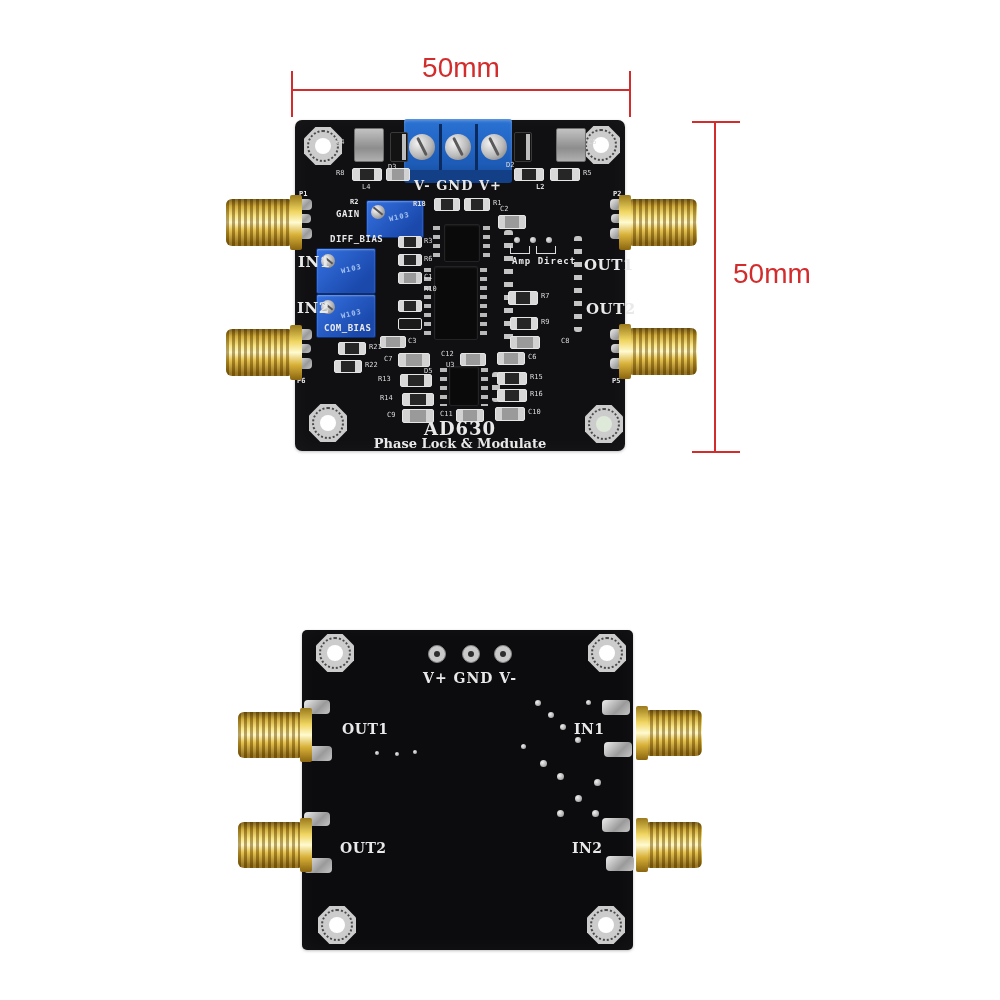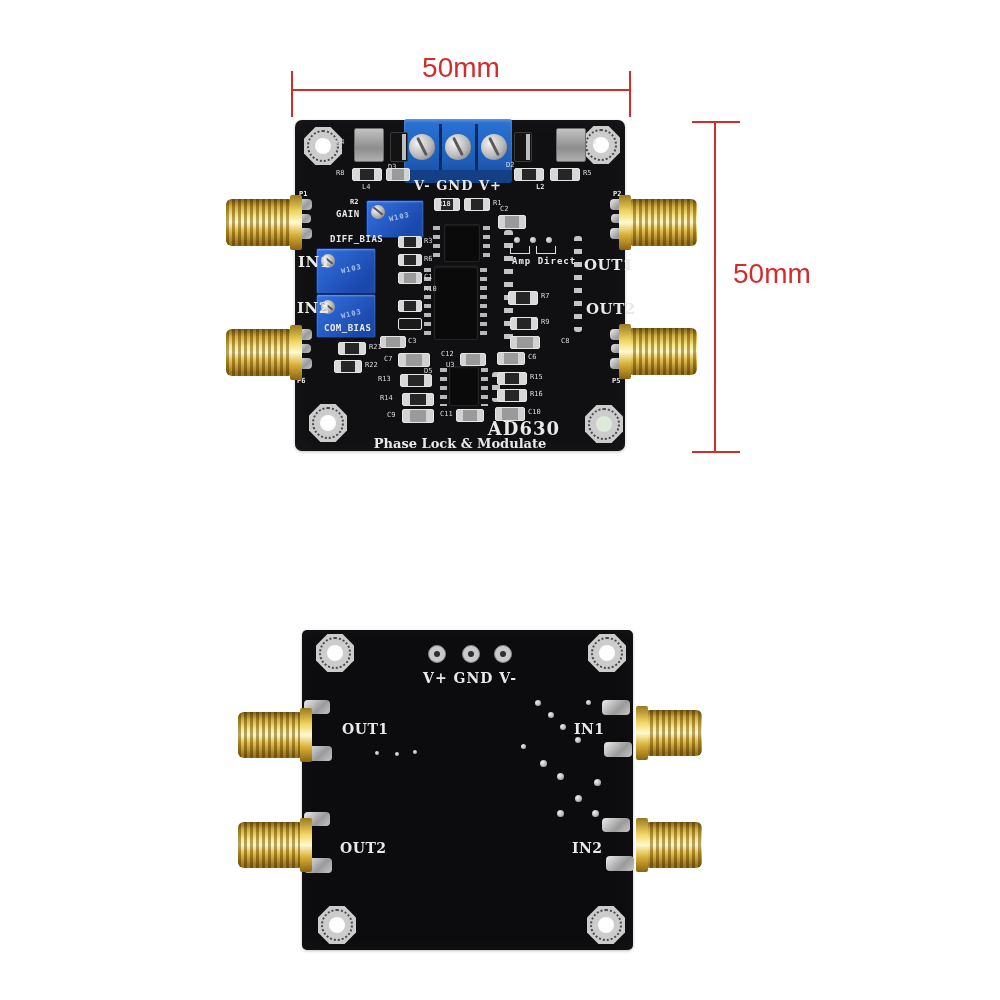--- a/index.html
+++ b/index.html
@@ -55,21 +55,21 @@
   .sma.point-left .flange{right:2px;}
   .sma.point-right .barrel{left:10px;right:0;}
   .sma.point-right .flange{left:2px;}
 
   
   .silk{position:absolute;color:#e9e9e9;}
   .silk-big{font:bold 15px "DejaVu Serif",serif;letter-spacing:.5px;}
   .silk-med{font:bold 9px "DejaVu Sans Mono",monospace;letter-spacing:.5px;}
   .silk-sm{font:bold 7px "DejaVu Sans Mono",monospace;}
   .silk-power{font:bold 13px "DejaVu Serif",serif;letter-spacing:1px;text-align:center;width:110px;}
-  .silk-title{font:bold 18px "DejaVu Serif",serif;letter-spacing:1px;text-align:right;width:200px;}
+  .silk-title{font:bold 18px "DejaVu Serif",serif;letter-spacing:1px;text-align:center;width:200px;}
   .silk-sub{font:bold 13px "DejaVu Serif",serif;text-align:center;width:270px;}
 
   
   .cmp{position:absolute;box-sizing:border-box;}
   .t-res{border:1px solid #e6e6e6;border-radius:2px;
          background:linear-gradient(90deg,#d8d8d8 0 24%,#262626 24% 76%,#d8d8d8 76%);}
   .t-cap{border:1px solid #e6e6e6;border-radius:2px;
          background:linear-gradient(90deg,#d2d2d2 0 22%,#9a9a9a 22% 78%,#d2d2d2 78%);}
   .t-bigcap{background:linear-gradient(180deg,#c2c2c2,#8d8d8d 60%,#b0b0b0);border:1px solid #6f6f6f;border-radius:2px;}
   .t-diode{background:#131313;border:1px solid #3a3a3a;border-radius:2px;}
@@ -169,21 +169,21 @@
       <span class="cmp-label" style="left: 362px; top: 183px;">L4</span>
       <div class="cmp t-bigcap" style="left: 556px; top: 128px; width: 30px; height: 34px;"></div>
       <span class="cmp-label" style="left: 588px; top: 138px;">C5</span>
       <div class="cmp t-diode" style="left: 514px; top: 132px; width: 18px; height: 30px;"></div>
       <span class="cmp-label" style="left: 506px; top: 161px;">D2</span>
       <div class="cmp t-res" style="left: 550px; top: 168px; width: 30px; height: 13px;"></div>
       <span class="cmp-label" style="left: 583px; top: 169px;">R5</span>
       <div class="cmp t-res" style="left: 514px; top: 168px; width: 30px; height: 13px;"></div>
       <span class="cmp-label" style="left: 536px; top: 183px; font-weight: bold;">L2</span>
       <div class="cmp t-res" style="left: 434px; top: 198px; width: 26px; height: 13px;"></div>
-      <span class="cmp-label" style="left: 438px; top: 200px; font-weight: bold;">R18</span>
+      <span class="cmp-label" style="left: 413px; top: 200px; font-weight: bold;">R18</span>
       <div class="cmp t-res" style="left: 464px; top: 198px; width: 26px; height: 13px;"></div>
       <span class="cmp-label" style="left: 493px; top: 199px;">R1</span>
       <div class="cmp t-cap" style="left: 498px; top: 215px; width: 28px; height: 14px;"></div>
       <span class="cmp-label" style="left: 500px; top: 205px;">C2</span>
       <div class="cmp t-res" style="left: 398px; top: 236px; width: 24px; height: 12px;"></div>
       <span class="cmp-label" style="left: 424px; top: 237px;">R3</span>
       <div class="cmp t-res" style="left: 398px; top: 254px; width: 24px; height: 12px;"></div>
       <span class="cmp-label" style="left: 424px; top: 255px;">R6</span>
       <div class="cmp t-cap" style="left: 398px; top: 272px; width: 24px; height: 12px;"></div>
       <span class="cmp-label" style="left: 424px; top: 273px;">C1</span>

